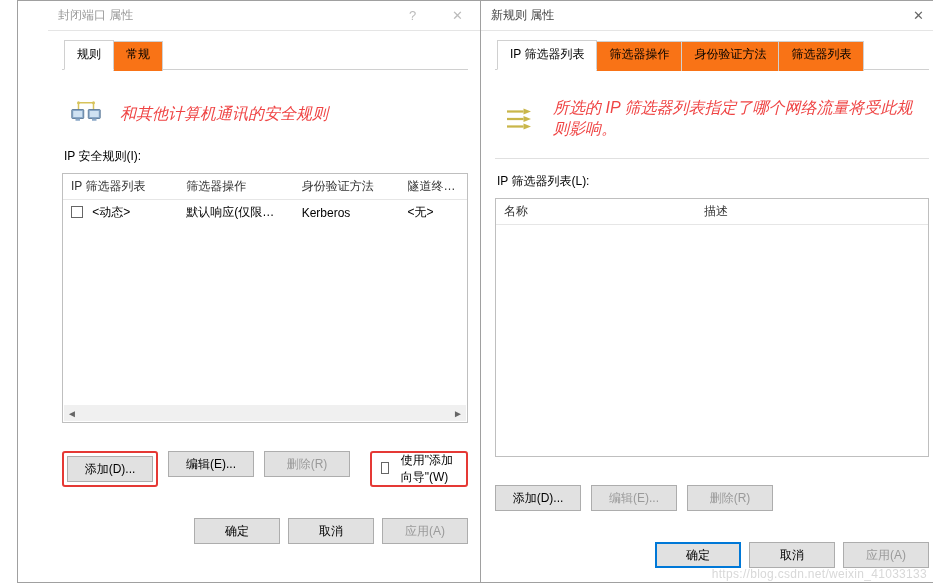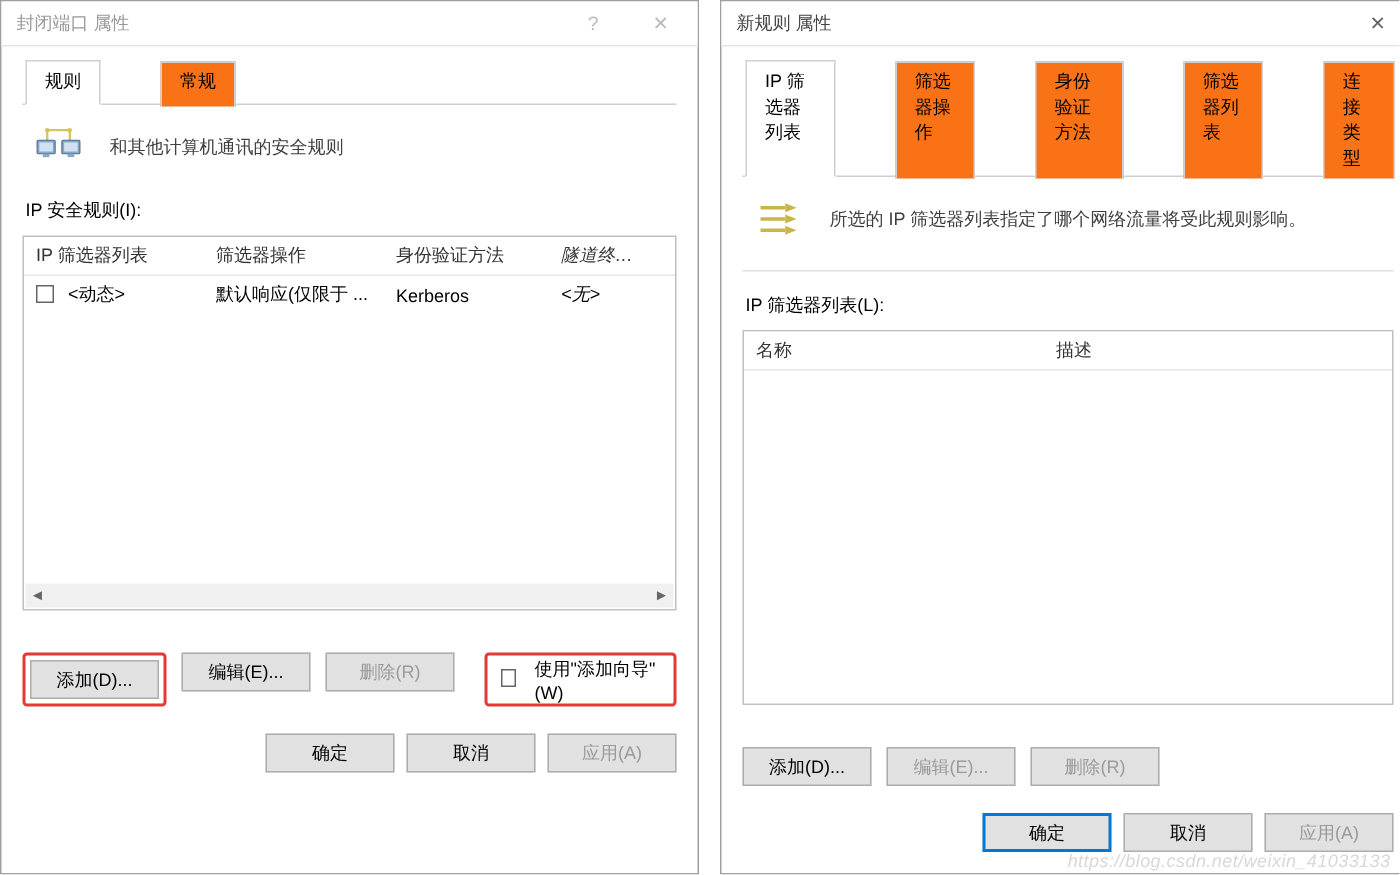--- a/index.html
+++ b/index.html
@@ -12,21 +12,21 @@
       overflow: hidden;
       position: relative;
     }
     .dialog {
       position: absolute;
       background: #fff;
       border: 1px solid #a0a0a0;
       display: flex;
       flex-direction: column;
     }
-    .dialog.left { left: 0; top: 0; width: 466px; height: 583px; }
+    .dialog.left { left: 17px; top: 0; width: 466px; height: 583px; padding-left: 30px; }
     .dialog.right { left: 480px; top: 0; width: 464px; height: 583px; }
     .titlebar {
       height: 30px;
       display: flex;
       align-items: center;
       justify-content: space-between;
       padding: 0 2px 0 10px;
       background: #fff;
       border-bottom: 1px solid #e5e5e5;
       color: #444;
@@ -39,22 +39,21 @@
       display: flex; align-items: center; justify-content: center;
       font-size: 13px; font-family: "Segoe UI Symbol", sans-serif;
       color: #666;
     }
     .titlebar.inactive .ctrl { color: #bbb; }
     .body { flex: 1; padding: 8px 14px 14px 14px; display: flex; flex-direction: column; }
     .tabs {
       display: flex;
       border-bottom: 1px solid #d0d0d0;
       padding-left: 2px;
-      margin-bottom: 4px;
-      gap: 41px;
+      margin-bottom: 20px;
     }
     .tab {
       padding: 5px 12px 6px 12px;
       border: 1px solid #d0d0d0;
       border-bottom: none;
       background: #fff;
       margin-right: -1px;
       position: relative;
       top: 1px;
       cursor: default;
@@ -70,21 +69,21 @@
       display: flex;
       align-items: center;
       gap: 16px;
       padding: 8px 6px 18px 6px;
     }
     .info-icon {
       width: 36px; height: 32px;
       flex-shrink: 0;
     }
     .info-icon svg { width: 100%; height: 100%; }
-    .info-text { font-size: 12px; color: #404040; }
+    .info-text { font-size: 16px; color: #ef4444; font-style: italic; }
     .divider { border: none; border-top: 1px solid #e0e0e0; margin: 0 0 14px 0;}
     .section-label {
       font-size: 12px; color: #000000;
       margin-bottom: 8px;
       padding-left: 2px;
     }
     .listbox {
       border: 1px solid #bfbfbf;
       flex: 1;
       overflow: auto;
@@ -104,21 +103,21 @@
     .cell {
       padding: 4px 8px;
       font-size: 12px;
       overflow: hidden; white-space: nowrap; text-overflow: ellipsis;
       border-right: 1px solid transparent;
     }
     .header-row .cell { color: #333; }
     .left-cols .c1 { width: 120px; }
     .left-cols .c2 { width: 120px; }
     .left-cols .c3 { width: 110px; }
-    .left-cols .c4 { width: 70px; font-style: italic; }
+    .left-cols .c4 { width: 70px; }
     .right-cols .r1 { width: 200px; }
     .right-cols .r2 { flex:1; }
     .chk {
       width: 12px; height: 12px;
       border: 1px solid #666;
       display: inline-block;
       vertical-align: middle;
       margin-right: 6px;
       position: relative; top: -1px;
     }
@@ -160,30 +159,29 @@
     .wizard-check {
       display: flex; align-items: center;
       gap: 6px;
       padding: 0 6px;
       height: 26px;
     }
     .footer-row {
       display: flex;
       justify-content: flex-end;
       gap: 8px;
-      margin-top: 18px;
+      margin-top: 31px;
     }
     .watermark {
       position: absolute;
       right: 6px; bottom: 2px;
       color: #d8d8d8;
       font-size: 12px;
       pointer-events: none;
       letter-spacing: 0.3px;
-      font-style: italic;
     }
   </style>
 </head>
 <body>
 
 <div class="dialog left">
   <div class="titlebar inactive">
     <span class="caption">封闭端口 属性</span>
     <div class="controls">
       <div class="ctrl">?</div>
@@ -268,21 +266,20 @@
     <div class="controls">
       <div class="ctrl">✕</div>
     </div>
   </div>
   <div class="body">
     <div class="tabs">
       <div class="tab active">IP 筛选器列表</div>
       <div class="tab inactive-tab">筛选器操作</div>
       <div class="tab inactive-tab">身份验证方法</div>
       <div class="tab inactive-tab">筛选器列表</div>
-      <div class="tab inactive-tab">连接类型</div>
     </div>
 
     <div class="info-row">
       <div class="info-icon">
         <svg viewBox="0 0 48 40">
           <line x1="8" y1="10" x2="30" y2="10" stroke="#c9b64a" stroke-width="3"></line>
           <polygon points="30,6 40,10 30,14" fill="#c9b64a"></polygon>
           <line x1="8" y1="20" x2="30" y2="20" stroke="#c9b64a" stroke-width="3"></line>
           <polygon points="30,16 40,20 30,24" fill="#c9b64a"></polygon>
           <line x1="8" y1="30" x2="30" y2="30" stroke="#c9b64a" stroke-width="3"></line>

